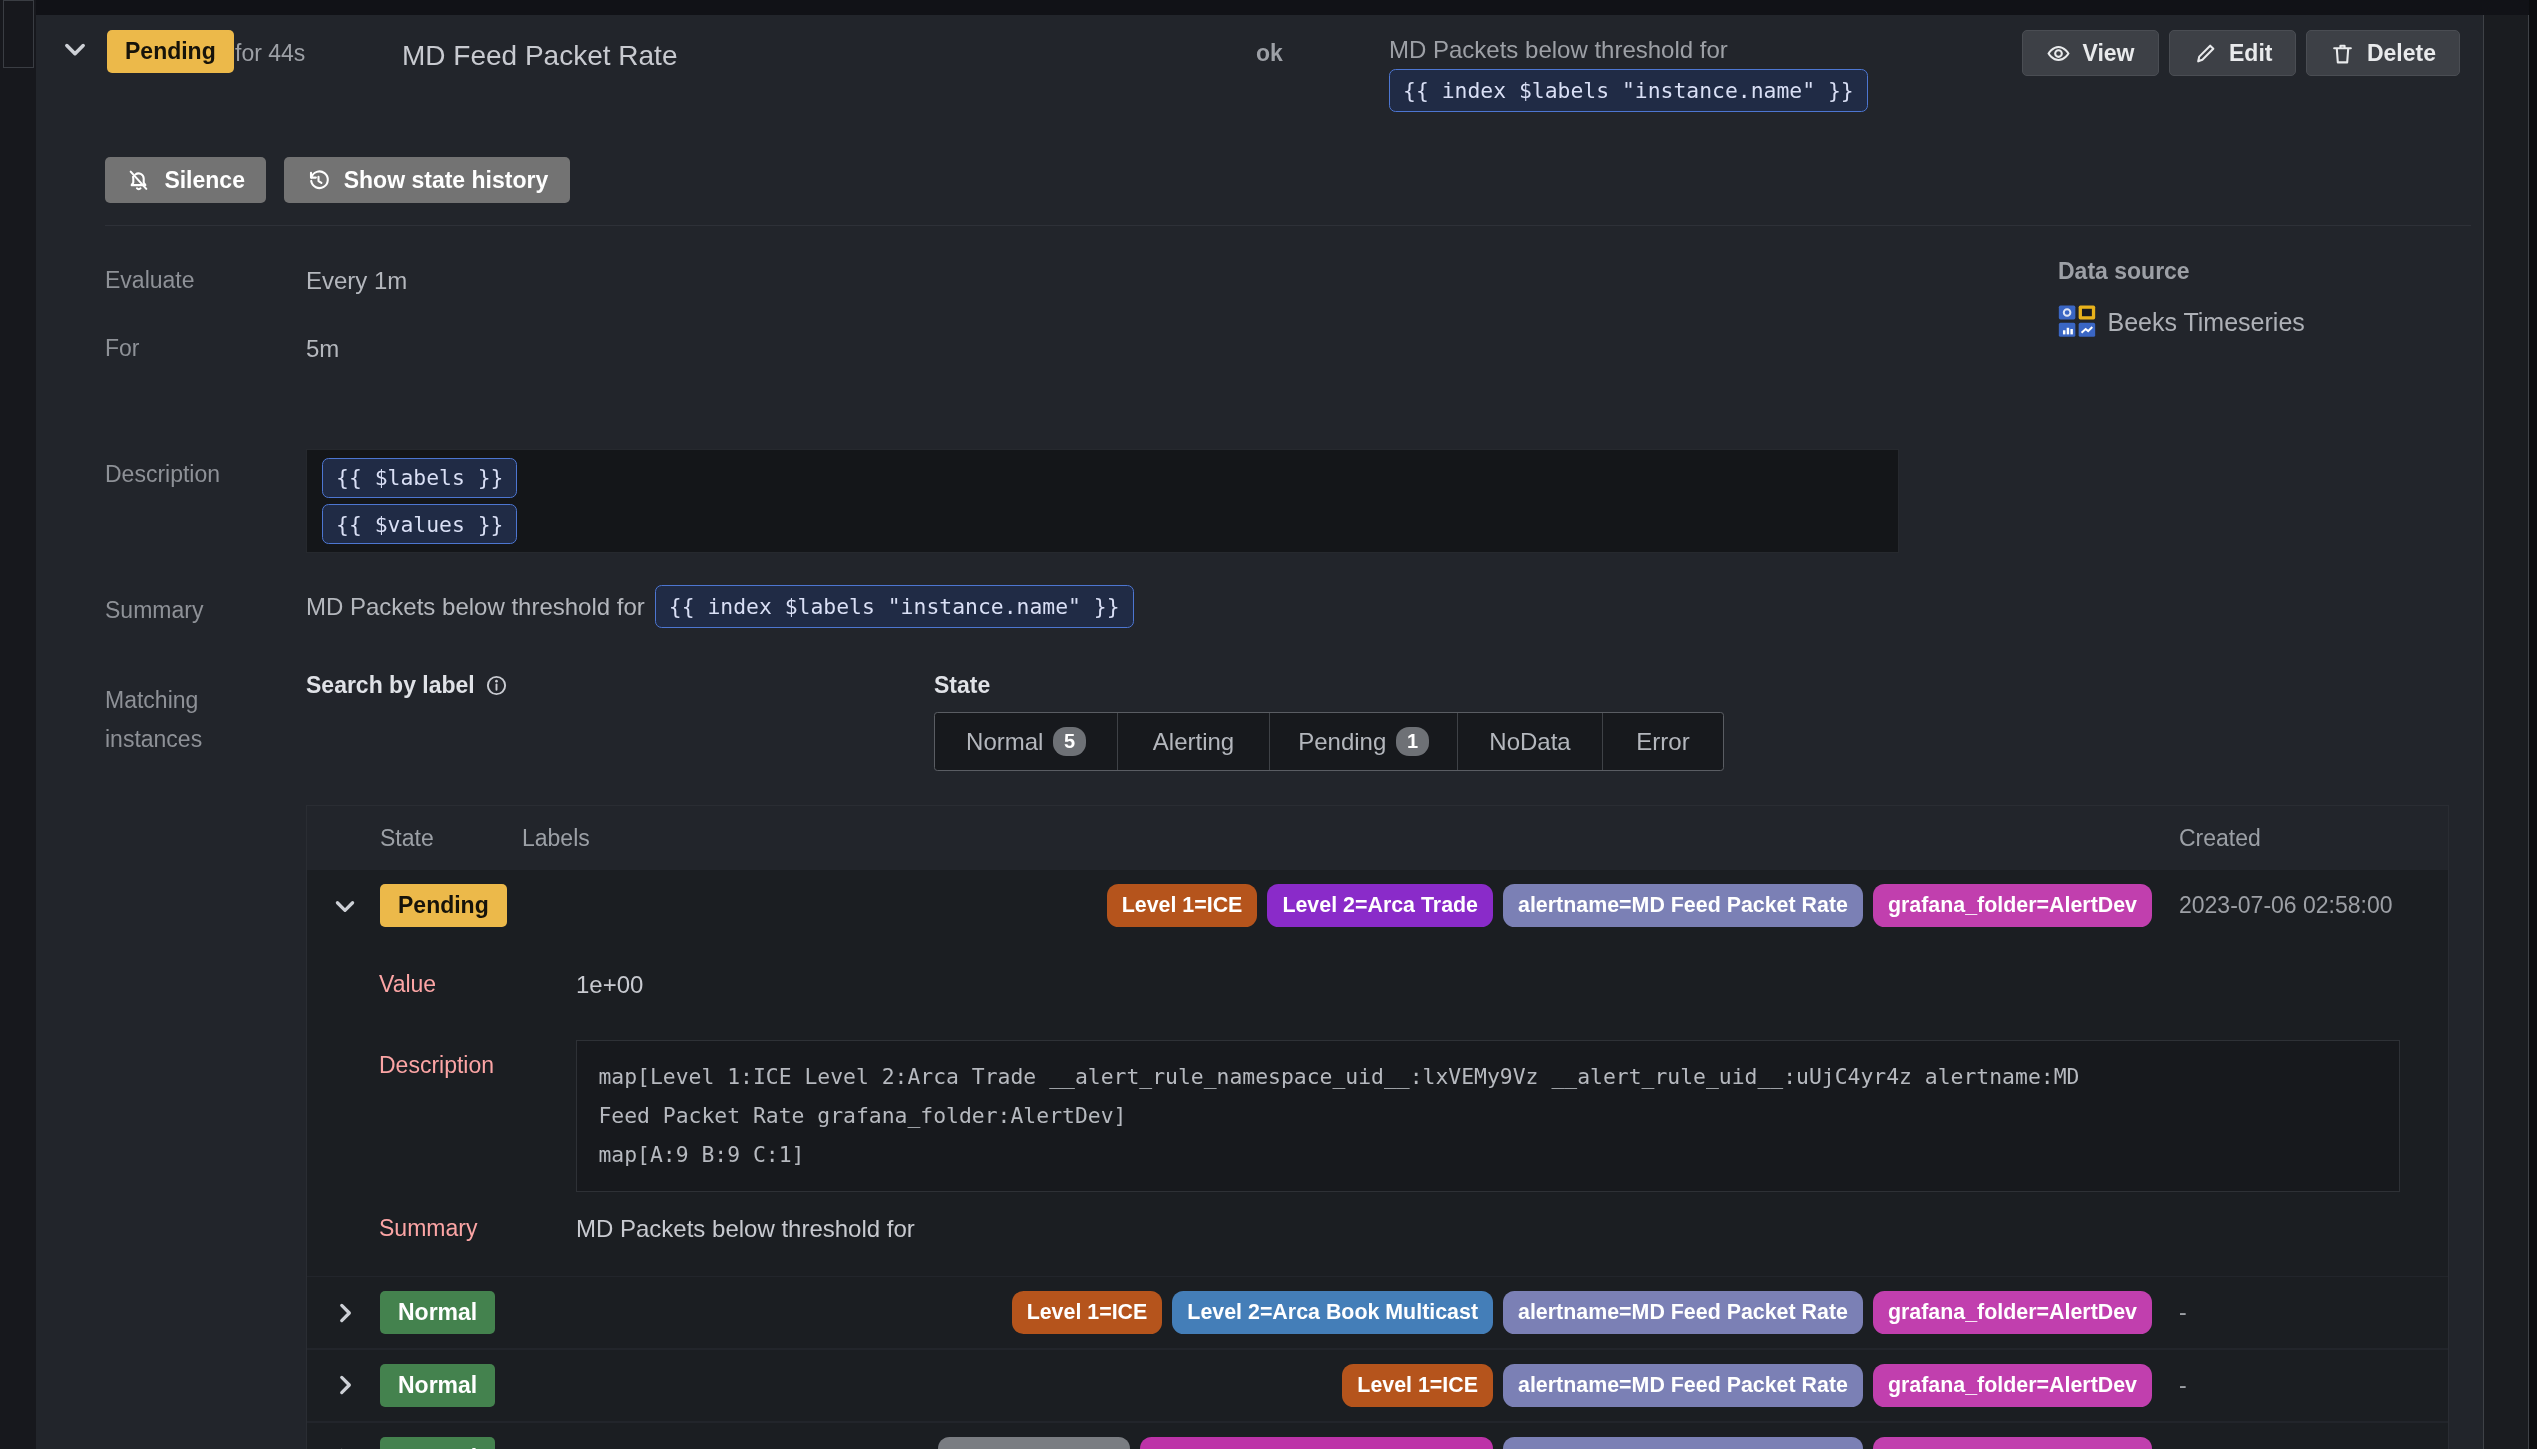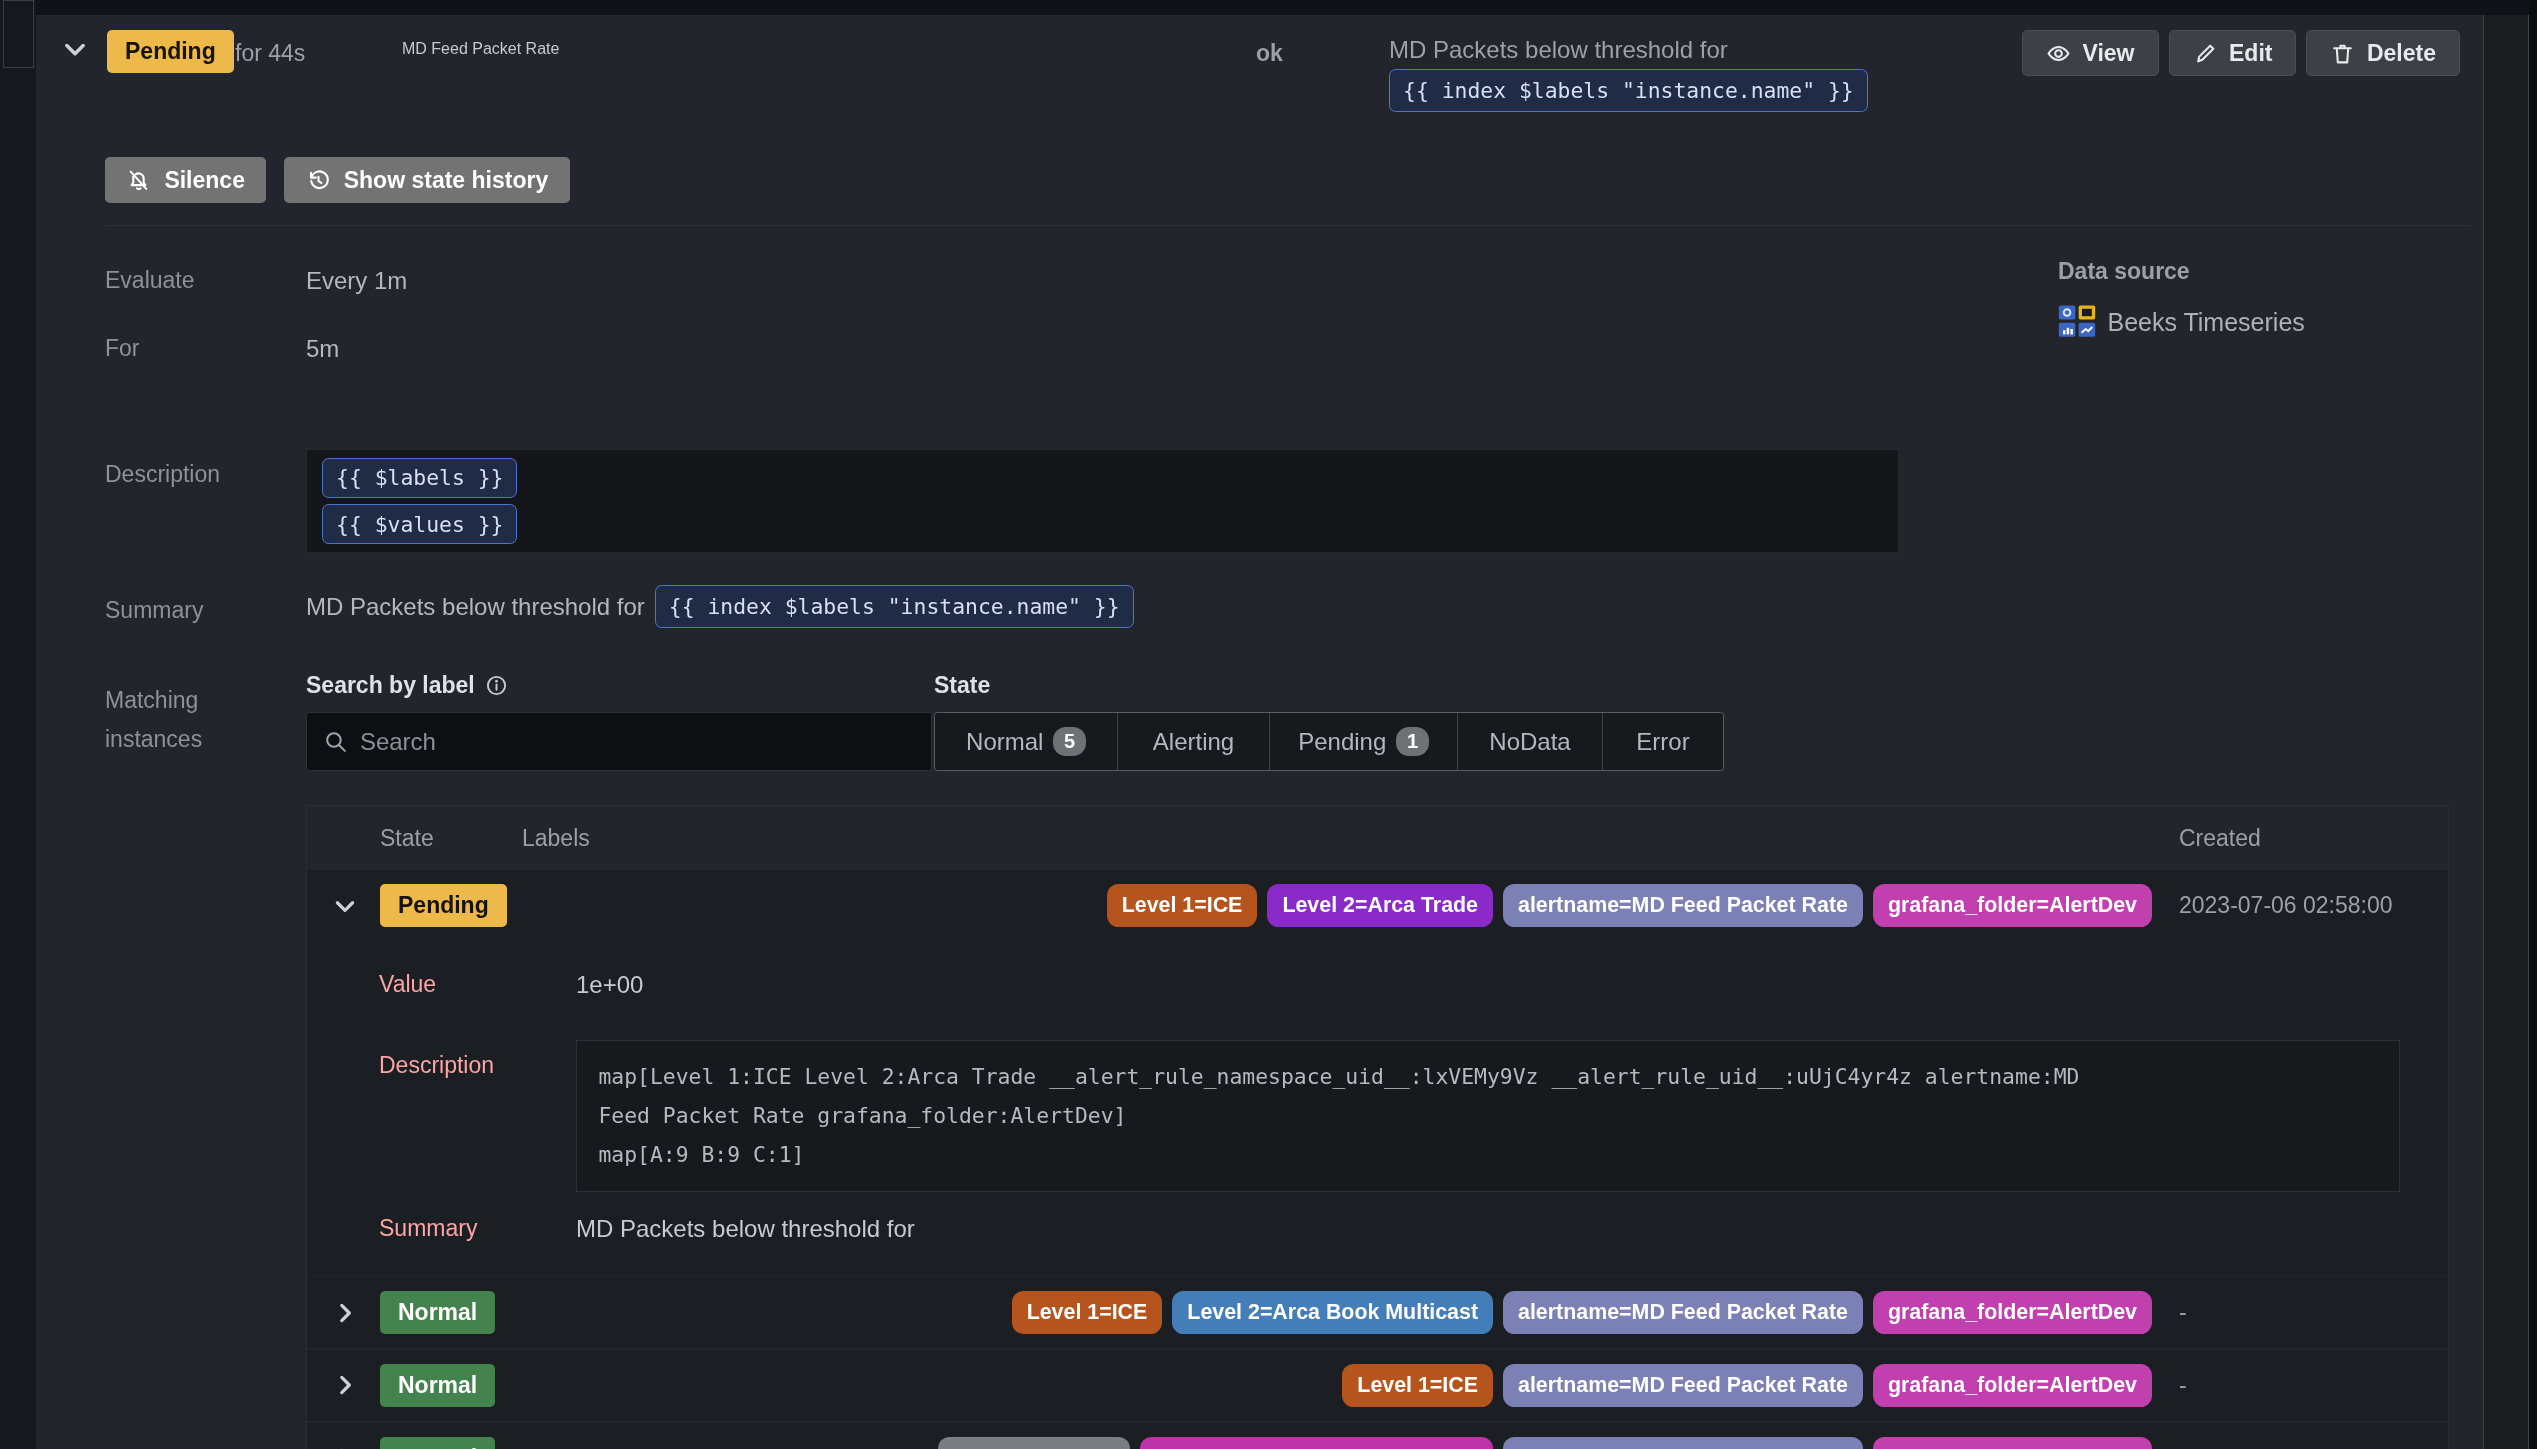--- a/index.html
+++ b/index.html
@@ -17,21 +17,21 @@
 
   
   .rule-row { position:absolute; left:0; top:0; width:100%; height:131px; }
   .rr-chevron { position:absolute; left:25px; top:20px; width:28px; height:28px; color:#cdd0d6; cursor:pointer; }
   .badge { display:inline-flex; align-items:center; justify-content:center;
     font-size:23px; font-weight:700; border-radius:5px; padding:0 18px; height:43px; }
   .badge-pending { background:#ECB94A; color:#16130a; }
   .badge-normal  { background:#44824E; color:#ffffff; }
   .rr-state { position:absolute; left:71px; top:15px; }
   .rr-for { position:absolute; left:199px; top:25px; font-size:23px; color:#9da0a6; }
-  .rr-name { position:absolute; left:366px; top:25px; font-size:16px; color:#c8cad0; }
+  .rr-name { position:absolute; left:366px; top:25px; font-size:28px; color:#c8cad0; }
   .rr-health { position:absolute; left:1220px; top:25px; font-size:23px; color:#9da0a6;font-weight:bold; }
   .rr-summary-text { position:absolute; left:1353px; top:21.4px; font-size:24px; color:#9da0a6; }
   .tpl-chip { display:inline-flex; align-items:center; height:43px; padding:0 13px;
     font-family:"DejaVu Sans Mono", monospace; font-size:21.4px; color:#d9dff5;
     background:#202b45; border:1.6px solid #4d76d1; border-radius:6.6px; white-space:nowrap; }
   .rr-summary-chip { position:absolute; left:1353px; top:54px; }
   .rr-actions { position:absolute; right:23px; top:15px; display:flex; gap:10px; }
   .gbtn { display:inline-flex; align-items:center; gap:11.5px; height:46px; padding:0 23px;
     background:#3d4046; border:0.8px solid #4a4d53; border-radius:5px; color:#e9eaec;
     font-size:23px; font-weight:600; cursor:pointer; }
@@ -237,29 +237,20 @@
     <div class="block-label">
       <span>Search by label</span>
       <span>
         <svg viewBox="0 0 24 24" width="23" height="23">
             <circle cx="12" cy="12" r="9" fill="none" stroke="#c9cbd1" stroke-width="2"></circle>
             <line x1="12" y1="11" x2="12" y2="16.5" stroke="#c9cbd1" stroke-width="2" stroke-linecap="round"></line>
             <circle cx="12" cy="7.5" r="1.4" fill="#c9cbd1"></circle>
           </svg>
       </span>
     </div>
-    <div class="search-input">
-      <span>
-        <svg viewBox="0 0 24 24" width="25" height="25">
-            <circle cx="10.5" cy="10.5" r="6.5" fill="none" stroke="#9ea1a7" stroke-width="2"></circle>
-            <line x1="15.3" y1="15.3" x2="21" y2="21" stroke="#9ea1a7" stroke-width="2" stroke-linecap="round"></line>
-          </svg>
-      </span>
-      <span class="search-ph">Search</span>
-    </div>
   </div>
 
   <div class="state-block">
     <div class="block-label">
       <span>State</span>
     </div>
     <div class="filter-group" id="state-filter-group">
         <button class="filter-item" style="width: 183px;">
           <span>Normal</span>
           <span class="filter-count">5</span>

